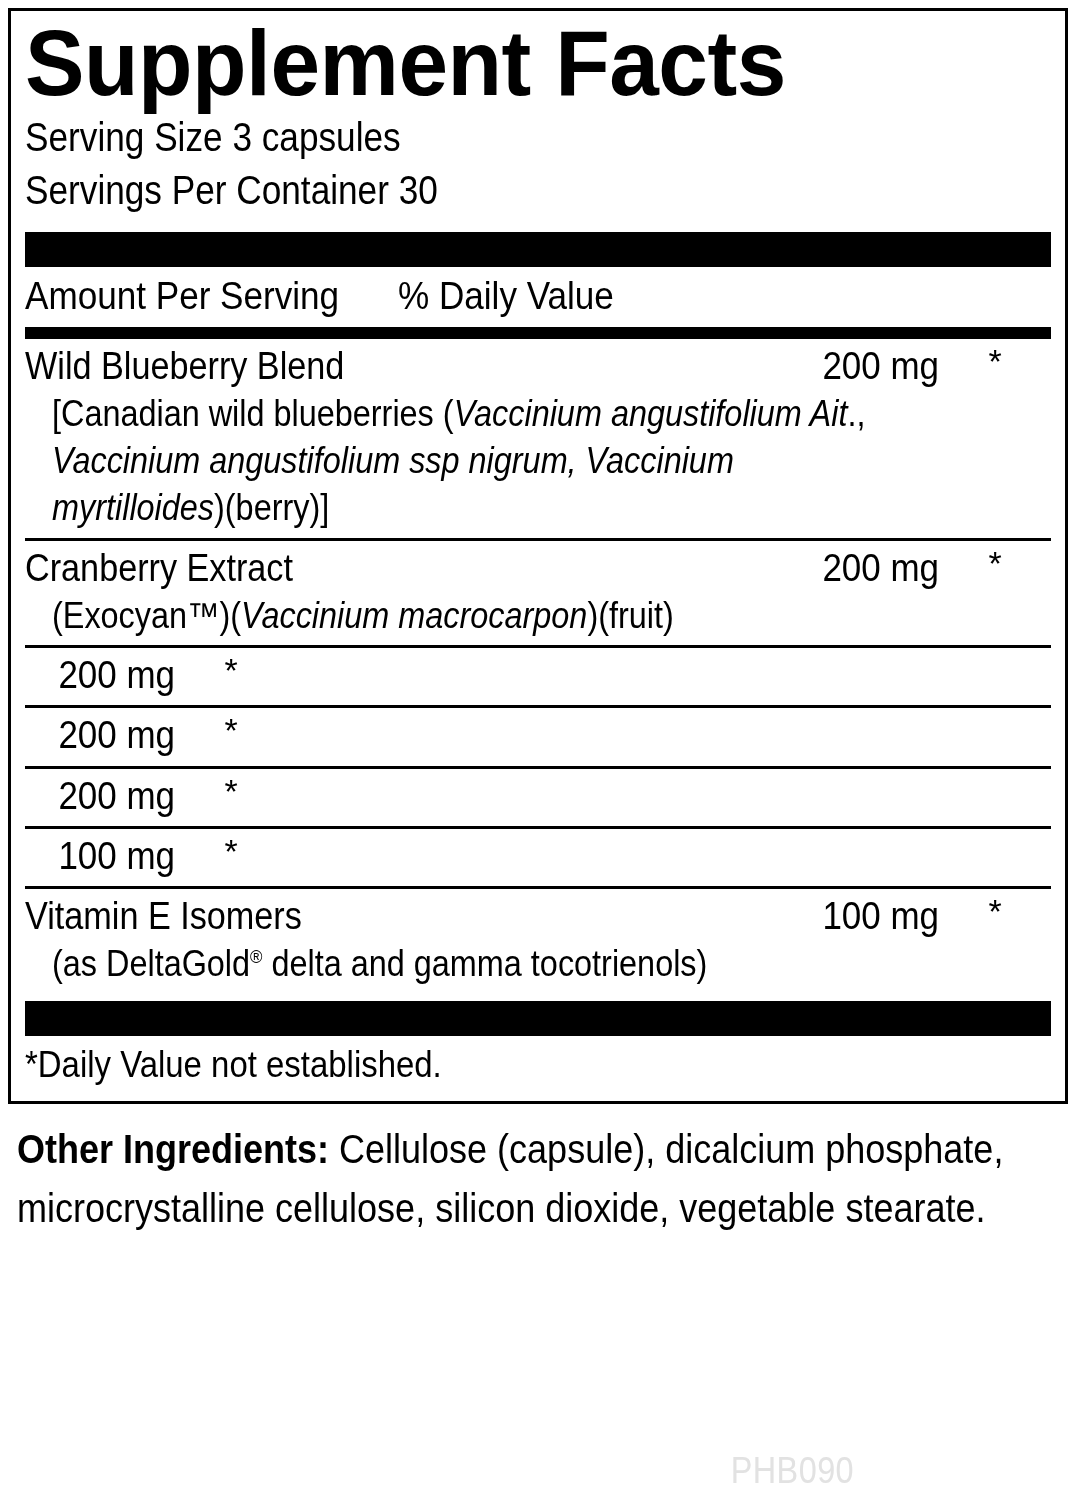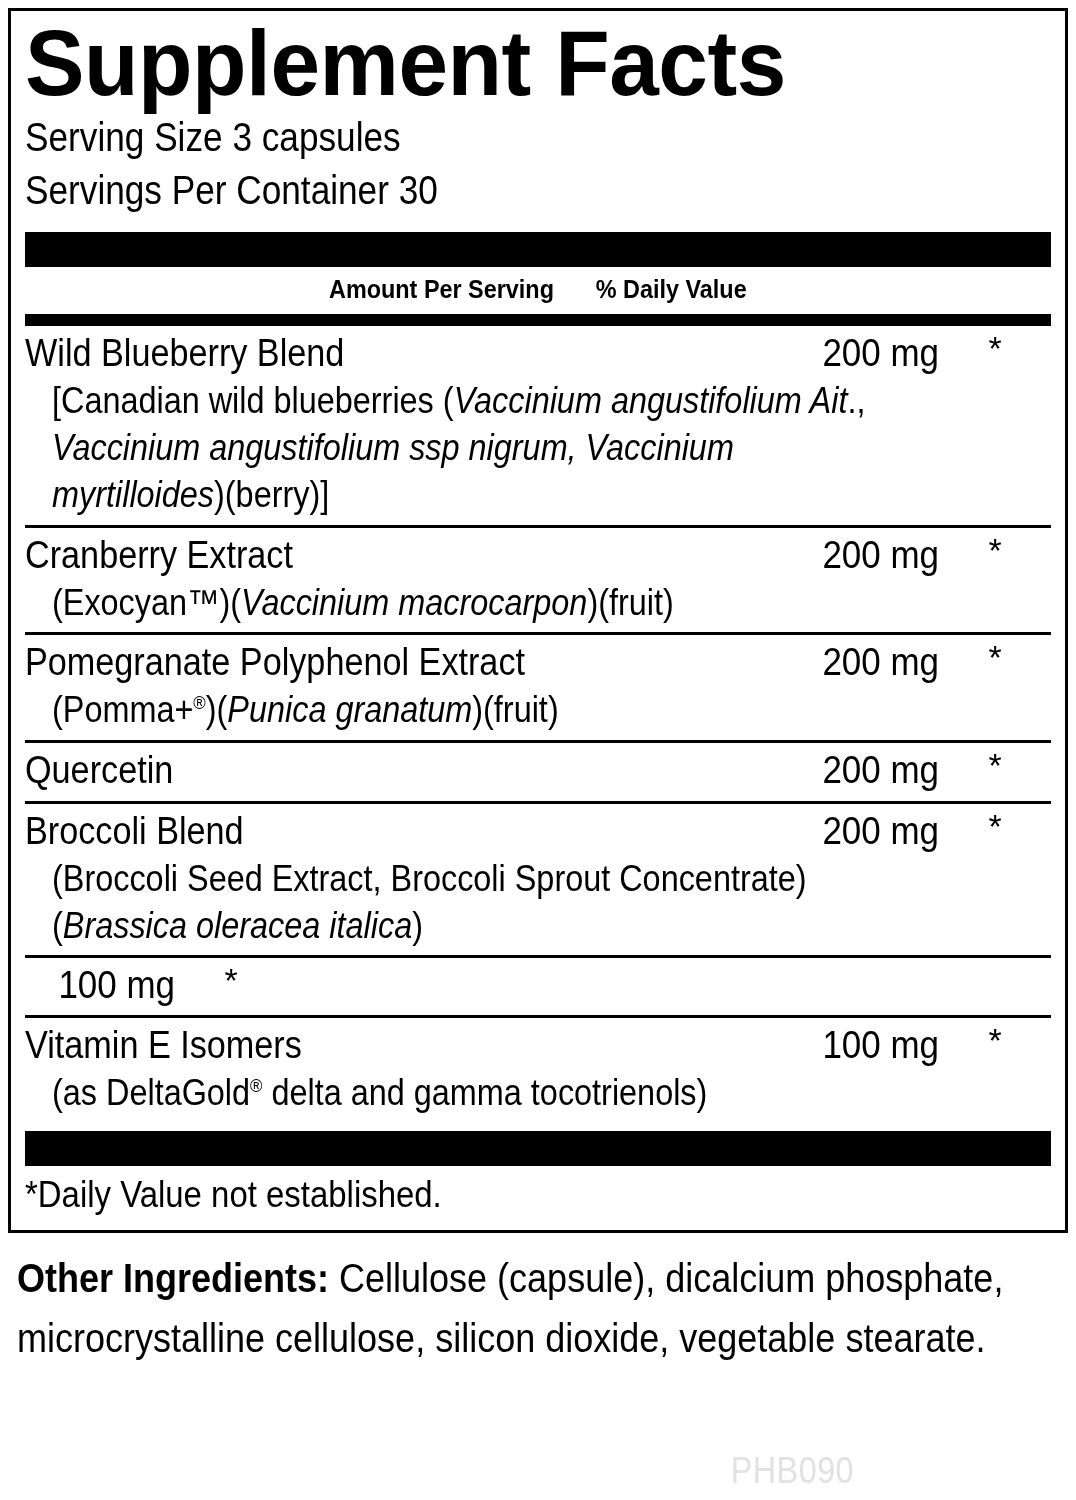--- a/index.html
+++ b/index.html
@@ -57,23 +57,23 @@
   
   .bar-thick   { height: 35px; background: #000; margin-top: 16px; }
   .bar-medium  { height: 12px; background: #000; }
   .bar-bottom  { height: 35px; background: #000; margin-top: 8px; }
   .rule-thin   { height: 3px;  background: #000; }
 
   
   .aps-row {
     display: flex;
     align-items: baseline;
-    justify-content: center;
-    font-size: 26px;
-    font-weight: 700;
+    justify-content: flex-start;
+    font-size: 39px;
+    font-weight: 400;
     padding: 7px 0 9px 0;
     white-space: nowrap;
   }
   .aps-row .left  { transform: scaleX(0.9); transform-origin: left  bottom; }
   .aps-row .right { transform: scaleX(0.9); transform-origin: right bottom; }
 
   
   .ing-row {
     display: flex;
     align-items: flex-start;
@@ -191,42 +191,30 @@
         <div class="ing-row">
           <div class="ing-names">
             <div class="ing-main">Cranberry Extract</div>
             <div class="ing-sub"><span>(Exocyan™)(</span><span class="ital">Vaccinium macrocarpon</span><span>)(fruit)</span></div>
           </div>
           <div class="ing-amount">200 mg</div>
           <div class="ing-dv">*</div>
         </div>
         <div class="rule-thin"></div>
         <div class="ing-row">
-          <div class="ing-names">
-            <div class="ing-main">Pomegranate Polyphenol Extract</div>
-            <div class="ing-sub"><span>(Pomma+</span><sup class="reg">®</sup><span>)(</span><span class="ital">Punica granatum</span><span>)(fruit)</span></div>
-          </div>
-          <div class="ing-amount">200 mg</div>
-          <div class="ing-dv">*</div>
-        </div>
-        <div class="rule-thin"></div>
-        <div class="ing-row">
-          <div class="ing-names">
-            <div class="ing-main">Quercetin</div>
-          </div>
-          <div class="ing-amount">200 mg</div>
-          <div class="ing-dv">*</div>
-        </div>
-        <div class="rule-thin"></div>
-        <div class="ing-row">
-          <div class="ing-names">
-            <div class="ing-main">Broccoli Blend</div>
-            <div class="ing-sub"><span>(Broccoli Seed Extract, Broccoli Sprout Concentrate)</span></div>
-            <div class="ing-sub"><span>(</span><span class="ital">Brassica oleracea italica</span><span>)</span></div>
-          </div>
+          <div class="ing-amount">200 mg</div>
+          <div class="ing-dv">*</div>
+        </div>
+        <div class="rule-thin"></div>
+        <div class="ing-row">
+          <div class="ing-amount">200 mg</div>
+          <div class="ing-dv">*</div>
+        </div>
+        <div class="rule-thin"></div>
+        <div class="ing-row">
           <div class="ing-amount">200 mg</div>
           <div class="ing-dv">*</div>
         </div>
         <div class="rule-thin"></div>
         <div class="ing-row">
           <div class="ing-amount">100 mg</div>
           <div class="ing-dv">*</div>
         </div>
         <div class="rule-thin"></div>
         <div class="ing-row">

